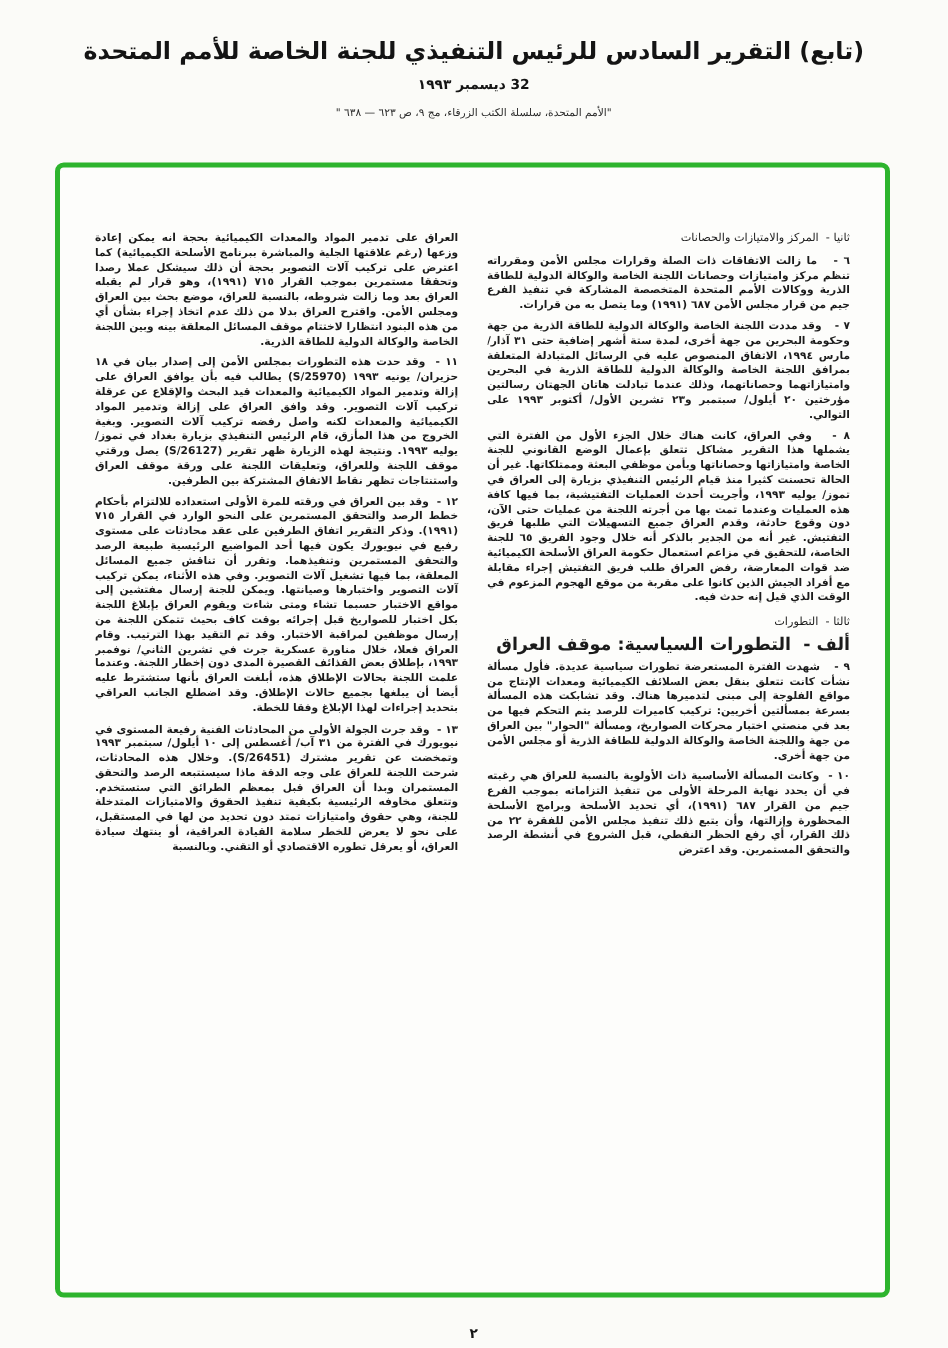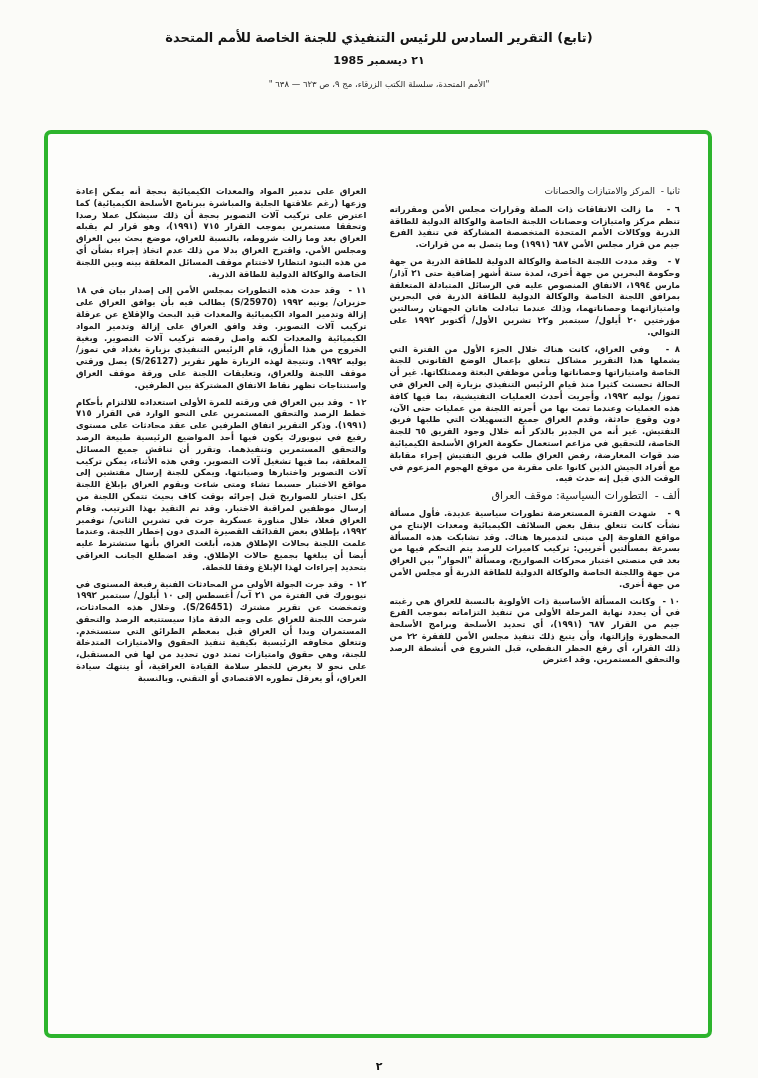--- a/index.html
+++ b/index.html
@@ -10,21 +10,21 @@
     font-family:"DejaVu Sans", sans-serif;
     direction:rtl;
     overflow:hidden;
     color:#1c1c1c;
   }
   .header {
     position:absolute; top:30px; left:0; right:0;
     text-align:center;
   }
   .header-title {
-    font-size:13px; font-weight:bold; color:#141414;
+    font-size:19px; font-weight:bold; color:#141414;
   }
   .header-date {
     font-size:11px; font-weight:bold; margin-top:9px; letter-spacing:6px; color:#141414;
   }
   .header-source {
     font-size:8.5px; margin-top:12px; color:#2a2a2a;
   }
   .green-box {
     position:absolute;
     top:130px; left:44px;
@@ -48,50 +48,51 @@
     color:#1b1b1b;
   }
   .para { margin-bottom:5px;font-weight:bold; }
   .col-heading {
     font-weight:normal;
     font-size:9px;
     margin:8px 0 6px;
   }
   .col-heading.first { margin-top:0; }
   .col-subheading {
-    font-weight:normal;
-    font-size:11px;
+    font-weight:bold;
+    font-size:14px;
     margin:2px 0 6px;
   }
   .page-number {
     position:absolute;
     bottom:5px; left:0; right:0;
     text-align:center;
     font-size:11px;
     font-weight:bold;
     color:#141414;
   }
 </style>
 </head>
 <body>
 
 <div class="header">
   <div class="header-title">(تابع) التقرير السادس للرئيس التنفيذي للجنة الخاصة للأمم المتحدة</div>
-  <div class="header-date">٢١ ديسمبر 1985</div>
+  <div class="header-date">32 ديسمبر ١٩٩٣</div>
   <div class="header-source">"الأمم المتحدة، سلسلة الكتب الزرقاء، مج ٩، ص ٦٢٣ — ٦٣٨ "</div>
 </div>
 
 <div class="green-box">
   <div class="columns">
 
     <div class="col">
       <div class="col-heading first">ثانيا -&nbsp;&nbsp;المركز والامتيازات والحصانات</div>
       <div class="para">٦ -&nbsp;&nbsp;&nbsp;ما زالت الاتفاقات ذات الصلة وقرارات مجلس الأمن ومقرراته تنظم مركز وامتيازات وحصانات اللجنة الخاصة والوكالة الدولية للطاقة الذرية ووكالات الأمم المتحدة المتخصصة المشاركة في تنفيذ الفرع جيم من قرار مجلس الأمن ٦٨٧ (١٩٩١) وما يتصل به من قرارات.</div>
       <div class="para">٧ -&nbsp;&nbsp;&nbsp;وقد مددت اللجنة الخاصة والوكالة الدولية للطاقة الذرية من جهة وحكومة البحرين من جهة أخرى، لمدة ستة أشهر إضافية حتى ٣١ آذار/ مارس ١٩٩٤، الاتفاق المنصوص عليه في الرسائل المتبادلة المتعلقة بمرافق اللجنة الخاصة والوكالة الدولية للطاقة الذرية في البحرين وامتيازاتهما وحصاناتهما، وذلك عندما تبادلت هاتان الجهتان رسالتين مؤرختين ٢٠ أيلول/ سبتمبر و٢٣ تشرين الأول/ أكتوبر ١٩٩٣ على التوالي.</div>
       <div class="para">٨ -&nbsp;&nbsp;&nbsp;وفي العراق، كانت هناك خلال الجزء الأول من الفترة التي يشملها هذا التقرير مشاكل تتعلق بإعمال الوضع القانوني للجنة الخاصة وامتيازاتها وحصاناتها وبأمن موظفي البعثة وممتلكاتها. غير أن الحالة تحسنت كثيرا منذ قيام الرئيس التنفيذي بزيارة إلى العراق في تموز/ يوليه ١٩٩٣، وأجريت أحدث العمليات التفتيشية، بما فيها كافة هذه العمليات وعندما تمت بها من أجرته اللجنة من عمليات حتى الآن، دون وقوع حادثة، وقدم العراق جميع التسهيلات التي طلبها فريق التفتيش. غير أنه من الجدير بالذكر أنه خلال وجود الفريق ٦٥ للجنة الخاصة، للتحقيق في مزاعم استعمال حكومة العراق الأسلحة الكيميائية ضد قوات المعارضة، رفض العراق طلب فريق التفتيش إجراء مقابلة مع أفراد الجيش الذين كانوا على مقربة من موقع الهجوم المزعوم في الوقت الذي قيل إنه حدث فيه.</div>
+      <div class="col-heading">ثالثا -&nbsp;&nbsp;التطورات</div>
       <div class="col-subheading">ألف -&nbsp;&nbsp;التطورات السياسية: موقف العراق</div>
       <div class="para">٩ -&nbsp;&nbsp;&nbsp;شهدت الفترة المستعرضة تطورات سياسية عديدة. فأول مسألة نشأت كانت تتعلق بنقل بعض السلائف الكيميائية ومعدات الإنتاج من مواقع الفلوجة إلى مبنى لتدميرها هناك. وقد تشابكت هذه المسألة بسرعة بمسألتين أخريين: تركيب كاميرات للرصد يتم التحكم فيها من بعد في منصتي اختبار محركات الصواريخ، ومسألة "الحوار" بين العراق من جهة واللجنة الخاصة والوكالة الدولية للطاقة الذرية أو مجلس الأمن من جهة أخرى.</div>
       <div class="para">١٠ -&nbsp;&nbsp;وكانت المسألة الأساسية ذات الأولوية بالنسبة للعراق هي رغبته في أن يحدد نهاية المرحلة الأولى من تنفيذ التزاماته بموجب الفرع جيم من القرار ٦٨٧ (١٩٩١)، أي تحديد الأسلحة وبرامج الأسلحة المحظورة وإزالتها، وأن يتبع ذلك تنفيذ مجلس الأمن للفقرة ٢٢ من ذلك القرار، أي رفع الحظر النفطي، قبل الشروع في أنشطة الرصد والتحقق المستمرين. وقد اعترض</div>
     </div>
 
     <div class="col">
       <div class="para">العراق على تدمير المواد والمعدات الكيميائية بحجة أنه يمكن إعادة وزعها (رغم علاقتها الجلية والمباشرة ببرنامج الأسلحة الكيميائية) كما اعترض على تركيب آلات التصوير بحجة أن ذلك سيشكل عملا رصدا وتحققا مستمرين بموجب القرار ٧١٥ (١٩٩١)، وهو قرار لم يقبله العراق بعد وما زالت شروطه، بالنسبة للعراق، موضع بحث بين العراق ومجلس الأمن. واقترح العراق بدلا من ذلك عدم اتخاذ إجراء بشأن أي من هذه البنود انتظارا لاختتام موقف المسائل المعلقة بينه وبين اللجنة الخاصة والوكالة الدولية للطاقة الذرية.</div>
       <div class="para">١١ -&nbsp;&nbsp;وقد حدت هذه التطورات بمجلس الأمن إلى إصدار بيان في ١٨ حزيران/ يونيه ١٩٩٣ (S/25970) يطالب فيه بأن يوافق العراق على إزالة وتدمير المواد الكيميائية والمعدات قيد البحث والإقلاع عن عرقلة تركيب آلات التصوير. وقد وافق العراق على إزالة وتدمير المواد الكيميائية والمعدات لكنه واصل رفضه تركيب آلات التصوير. وبغية الخروج من هذا المأزق، قام الرئيس التنفيذي بزيارة بغداد في تموز/ يوليه ١٩٩٣. ونتيجة لهذه الزيارة ظهر تقرير (S/26127) يصل ورقتي موقف اللجنة وللعراق، وتعليقات اللجنة على ورقة موقف العراق واستنتاجات تظهر نقاط الاتفاق المشتركة بين الطرفين.</div>
       <div class="para">١٢ -&nbsp;&nbsp;وقد بين العراق في ورقته للمرة الأولى استعداده للالتزام بأحكام خطط الرصد والتحقق المستمرين على النحو الوارد في القرار ٧١٥ (١٩٩١). وذكر التقرير اتفاق الطرفين على عقد محادثات على مستوى رفيع في نيويورك يكون فيها أحد المواضيع الرئيسية طبيعة الرصد والتحقق المستمرين وتنفيذهما. وتقرر أن تناقش جميع المسائل المعلقة، بما فيها تشغيل آلات التصوير. وفي هذه الأثناء، يمكن تركيب آلات التصوير واختبارها وصيانتها. ويمكن للجنة إرسال مفتشين إلى مواقع الاختبار حسبما تشاء ومتى شاءت ويقوم العراق بإبلاغ اللجنة بكل اختبار للصواريخ قبل إجرائه بوقت كاف بحيث تتمكن اللجنة من إرسال موظفين لمراقبة الاختبار. وقد تم التقيد بهذا الترتيب. وقام العراق فعلا، خلال مناورة عسكرية جرت في تشرين الثاني/ نوفمبر ١٩٩٣، بإطلاق بعض القذائف القصيرة المدى دون إخطار اللجنة. وعندما علمت اللجنة بحالات الإطلاق هذه، أبلغت العراق بأنها ستشترط عليه أيضا أن يبلغها بجميع حالات الإطلاق. وقد اضطلع الجانب العراقي بتحديد إجراءات لهذا الإبلاغ وفقا للخطة.</div>
       <div class="para">١٣ -&nbsp;&nbsp;وقد جرت الجولة الأولى من المحادثات الفنية رفيعة المستوى في نيويورك في الفترة من ٣١ آب/ أغسطس إلى ١٠ أيلول/ سبتمبر ١٩٩٣ وتمخضت عن تقرير مشترك (S/26451). وخلال هذه المحادثات، شرحت اللجنة للعراق على وجه الدقة ماذا سيستتبعه الرصد والتحقق المستمران وبدا أن العراق قبل بمعظم الطرائق التي ستستخدم. وتتعلق مخاوفه الرئيسية بكيفية تنفيذ الحقوق والامتيازات المتدخلة للجنة، وهي حقوق وامتيازات تمتد دون تحديد من لها في المستقبل، على نحو لا يعرض للخطر سلامة القيادة العراقية، أو ينتهك سيادة العراق، أو يعرقل تطوره الاقتصادي أو التقني. وبالنسبة</div>

